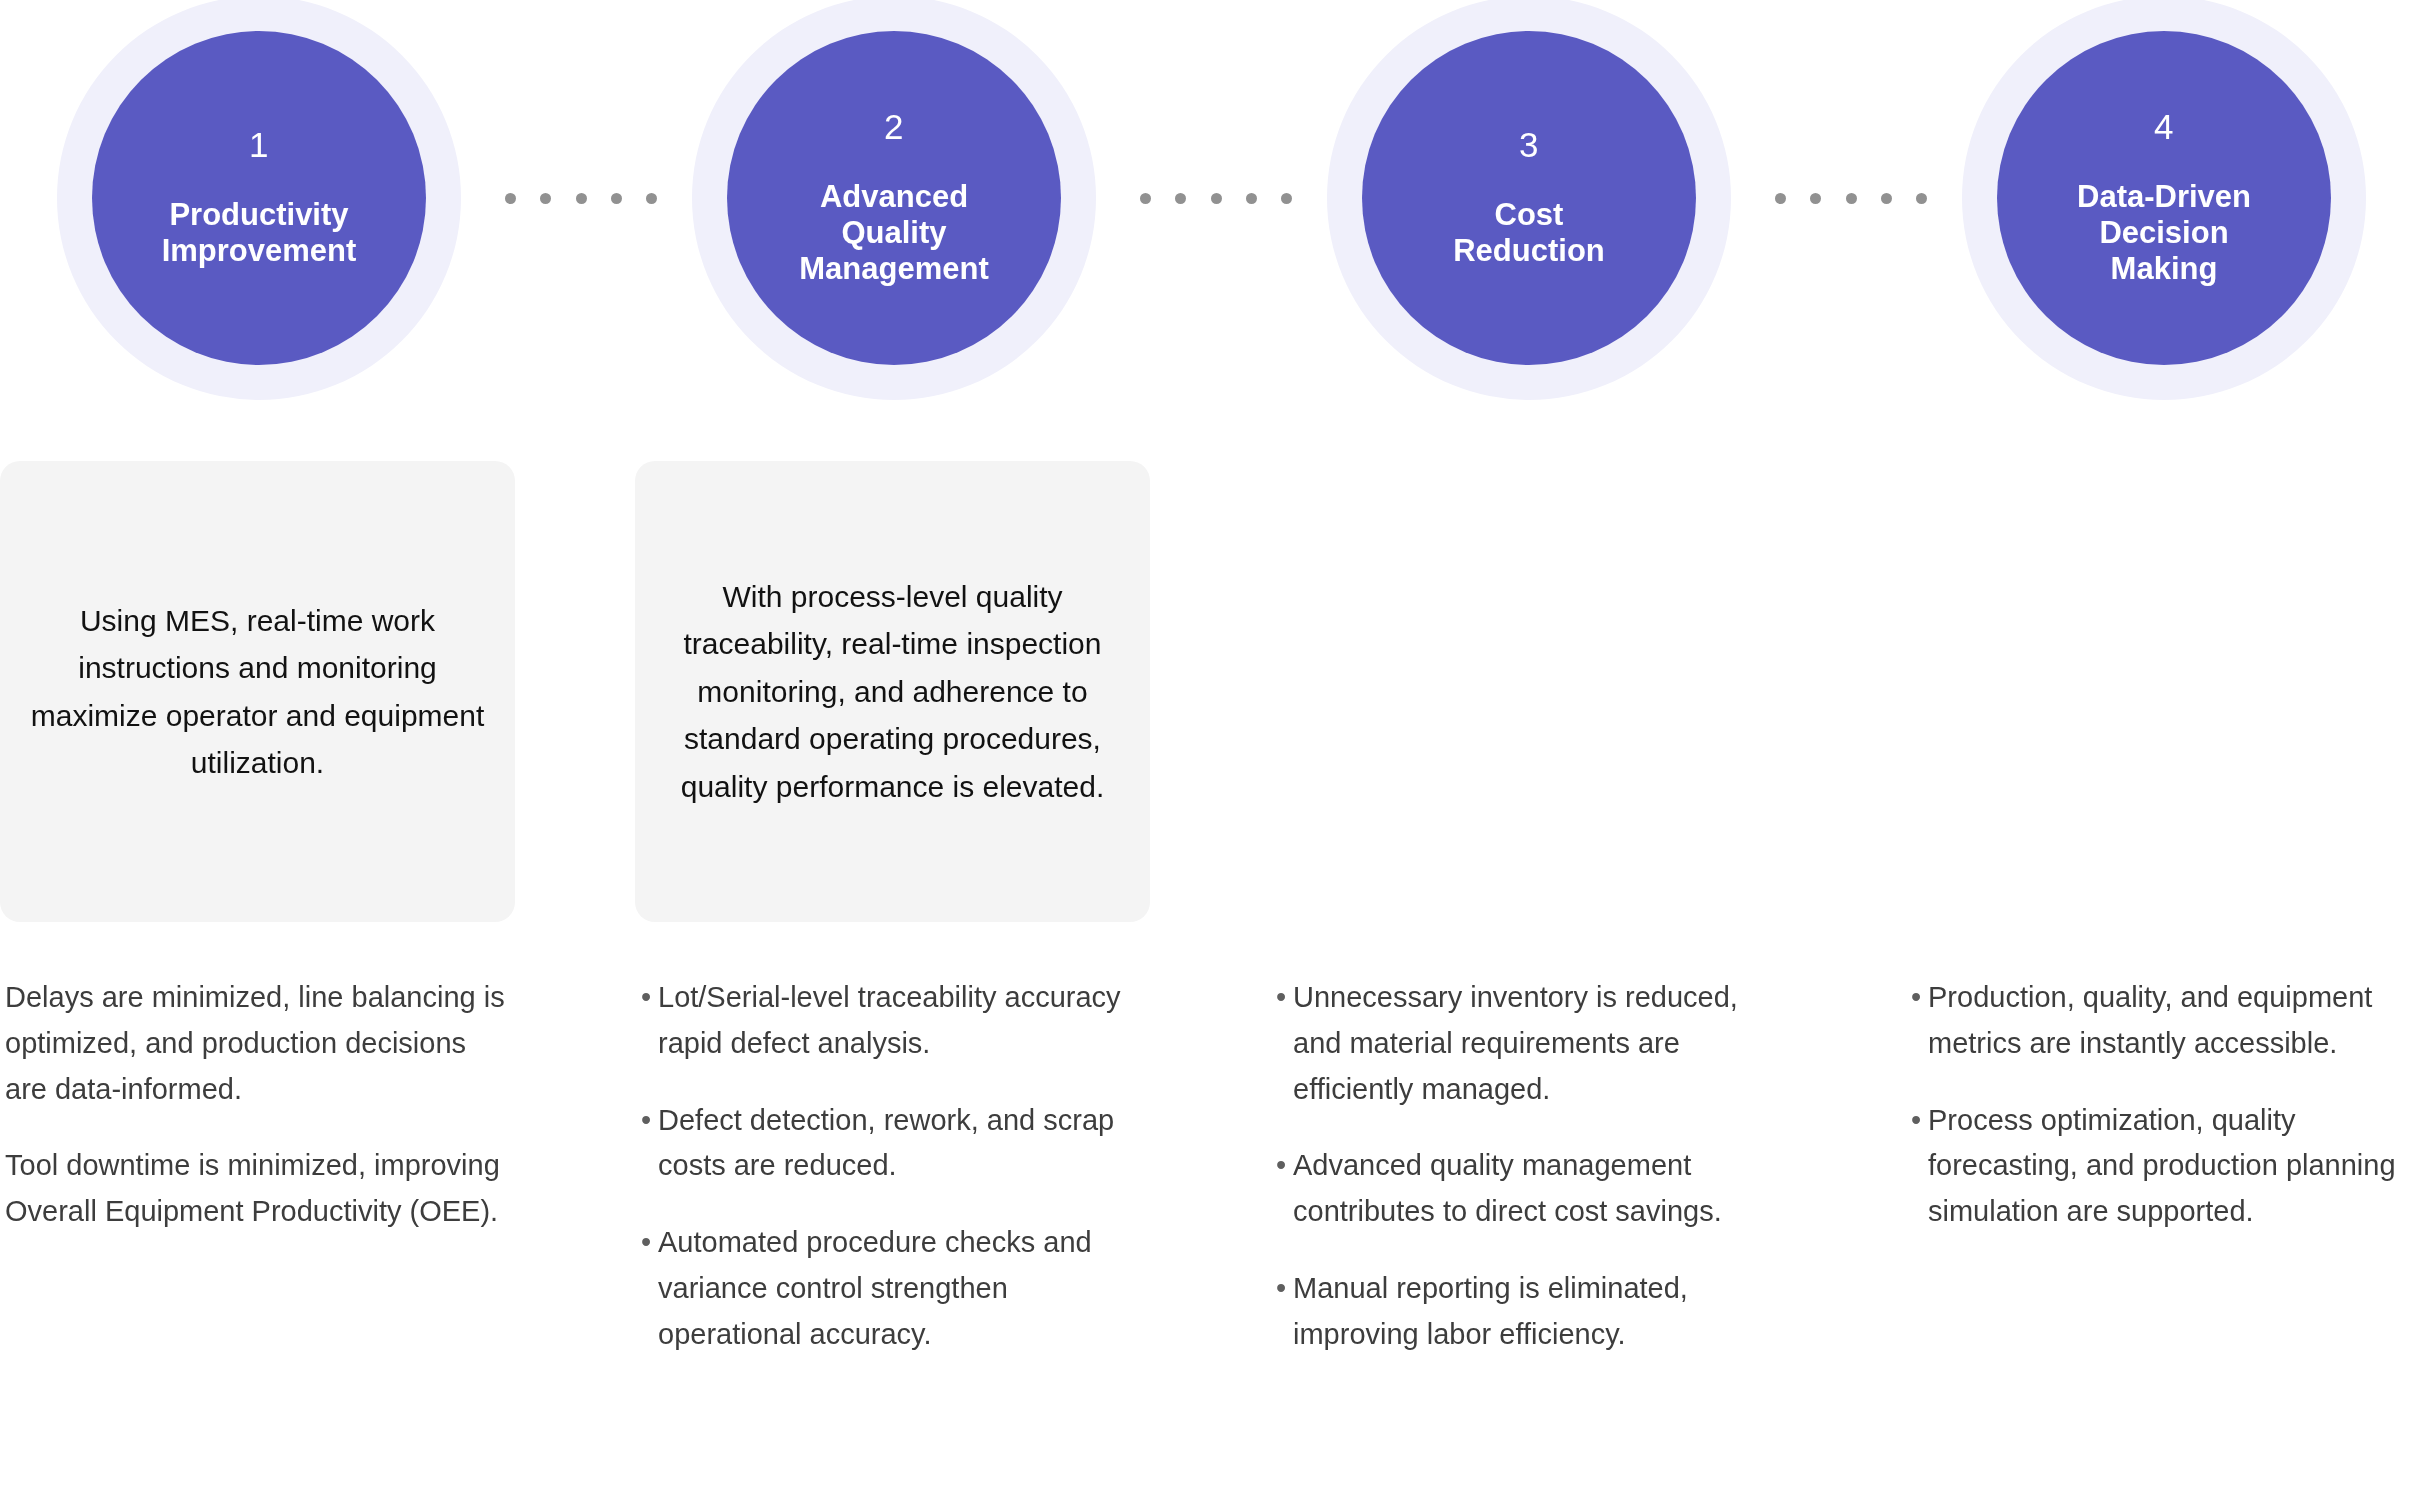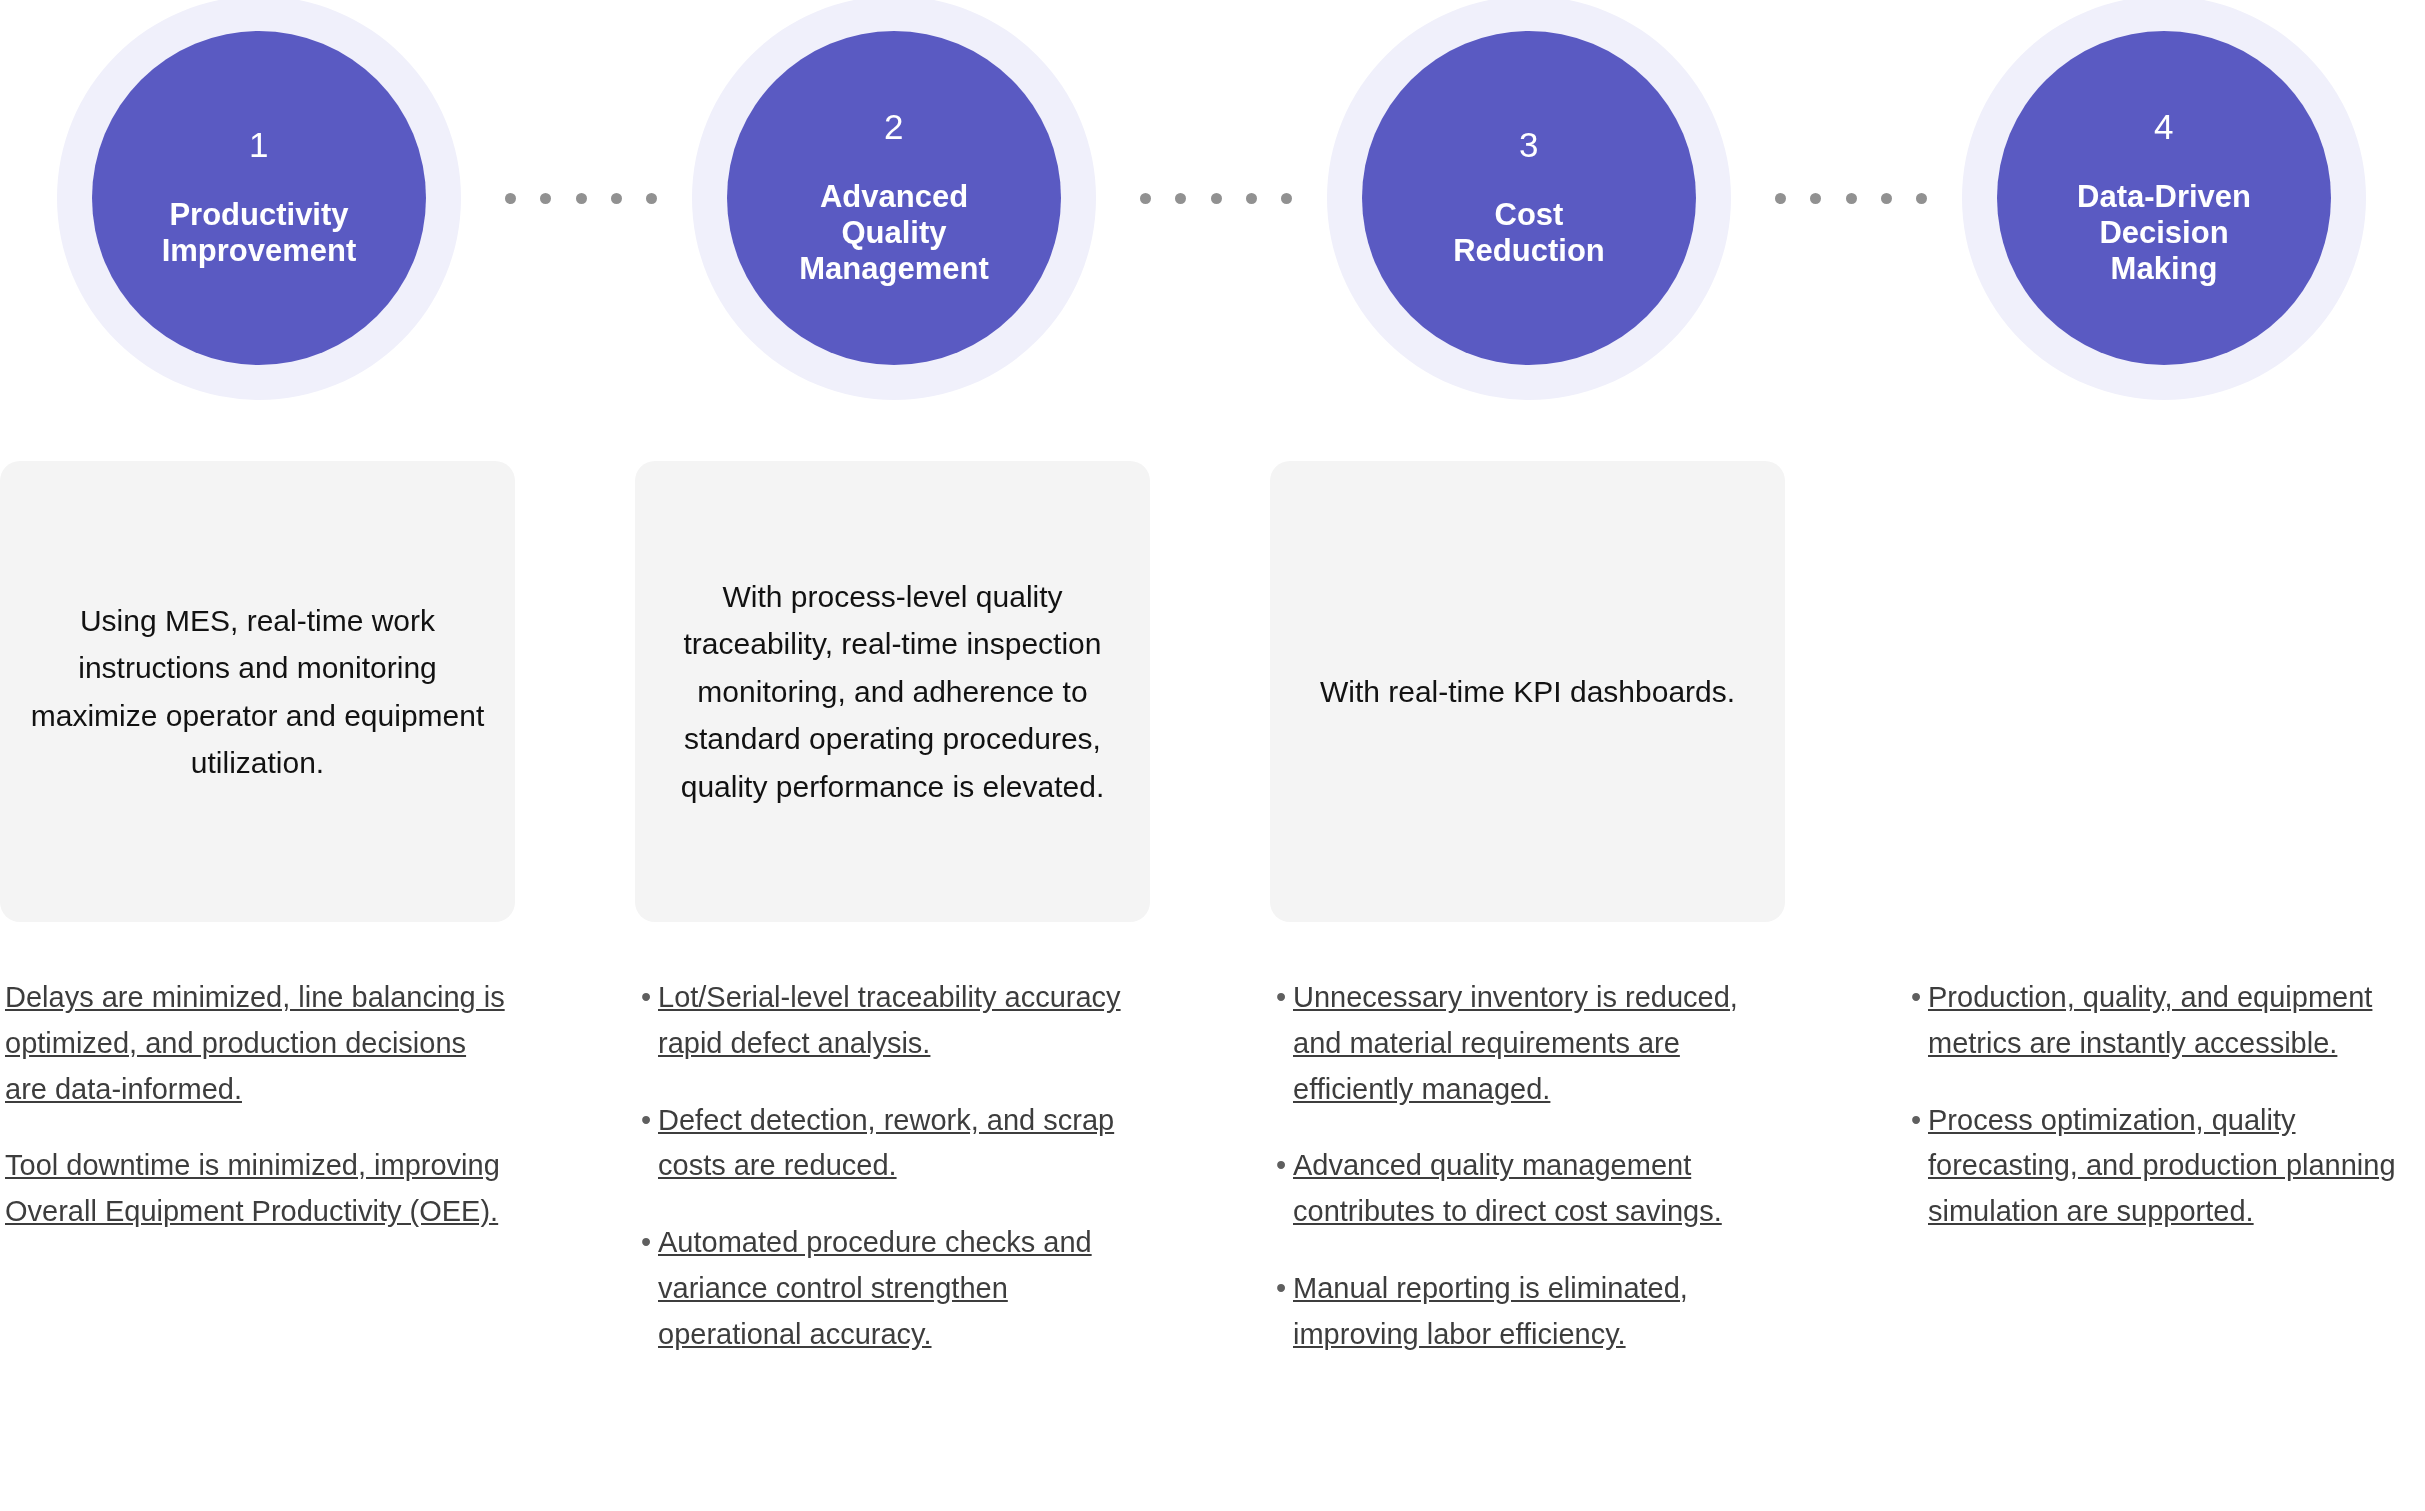--- a/index.html
+++ b/index.html
@@ -155,21 +155,20 @@
   .bullet-dot {
     flex: 0 0 auto;
     width: 17px;
     font-size: 29px;
     line-height: 1.58;
     color: #5f5f5f;
     text-align: left;
   }
   .bullet-text {
     flex: 1 1 auto;
-    text-decoration: underline;
   }
 
   
   .bullet-wrap { position: absolute; top: 0; }
   .col:nth-child(1) .bullet-wrap { left: 107px; width: 526px; }
   .col:nth-child(2) .bullet-wrap { left: 125px; width: 513px; }
   .col:nth-child(3) .bullet-wrap { left: 125px; width: 514px; }
   .col:nth-child(4) .bullet-wrap { left: 125px; width: 533px; }
 </style>
 </head>
@@ -265,27 +264,20 @@
 
     <div class="col">
       <div class="card-row">
         <div class="card">
           <div class="card-text">With process-level quality traceability, real-time inspection monitoring, and adherence to standard operating procedures, quality performance is elevated.</div>
         </div>
       </div>
     </div>
 
 
-    <div class="col">
-      <div class="card-row">
-        <div class="card">
-          <div class="card-text">With real-time KPI dashboards.</div>
-        </div>
-      </div>
-    </div>
 
   </div>
 
   <div class="columns" style="top:975px;">
 
     <div class="col">
       <div class="bullet-wrap">
         <ul class="bullets">
           <li>
             <span class="bullet-dot">•</span>

